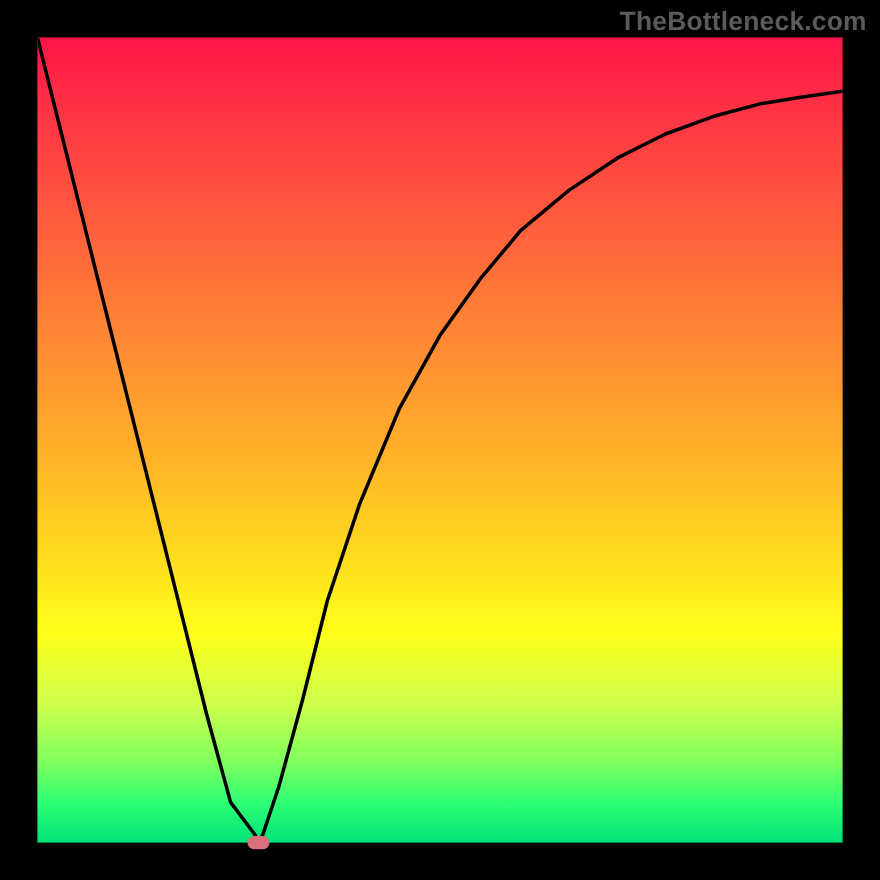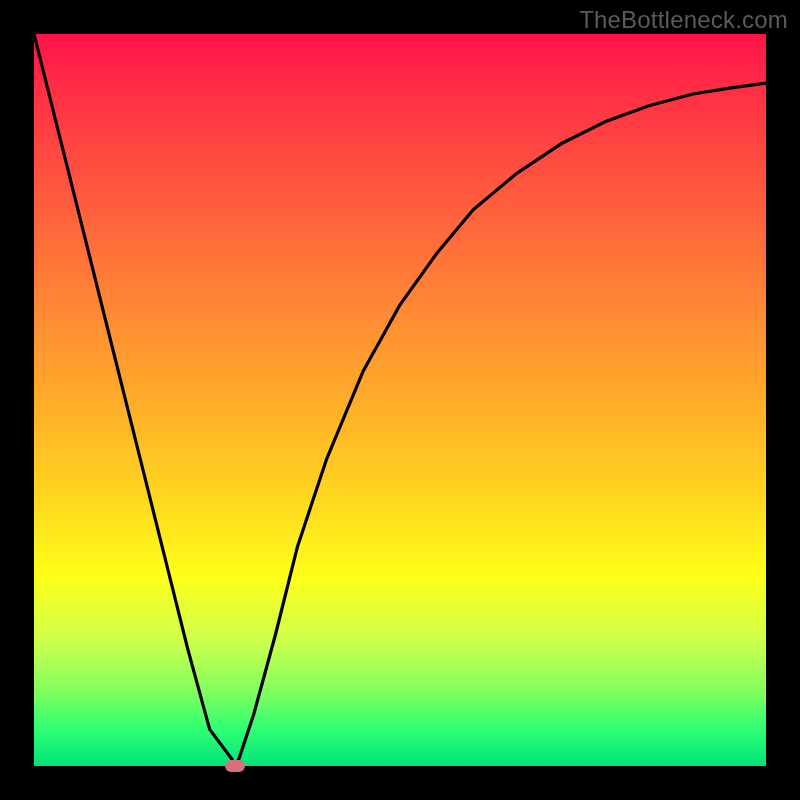--- a/index.html
+++ b/index.html
@@ -39,21 +39,21 @@
       #00e37a 100%
     );
   }
   .watermark {
     position: absolute;
     top: 6px;
     right: 12px;
     color: #5b5b5b;
     font-size: 24px;
     letter-spacing: 0.2px;
-    font-weight: 400;
+    font-weight: 700;
     user-select: none;
   }
   svg.curve {
     position: absolute;
     left: 0;
     top: 0;
     width: 732px;
     height: 732px;
   }
   .marker {

